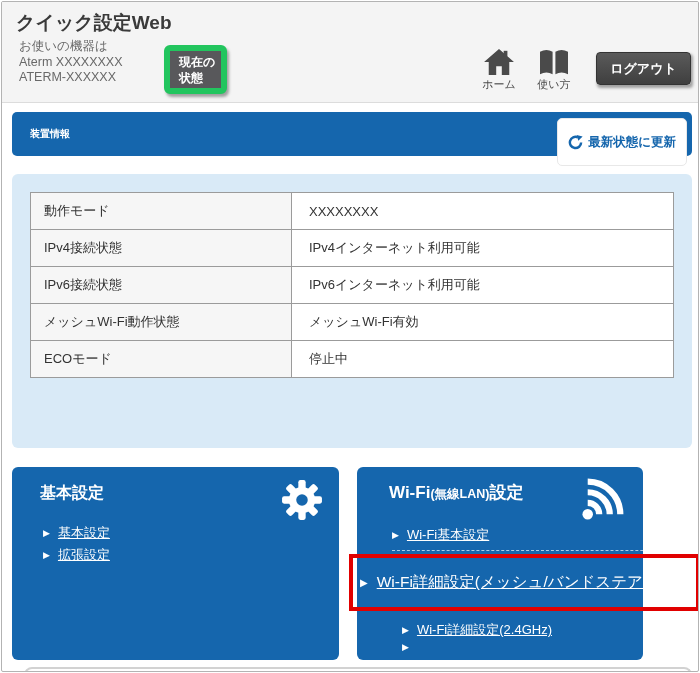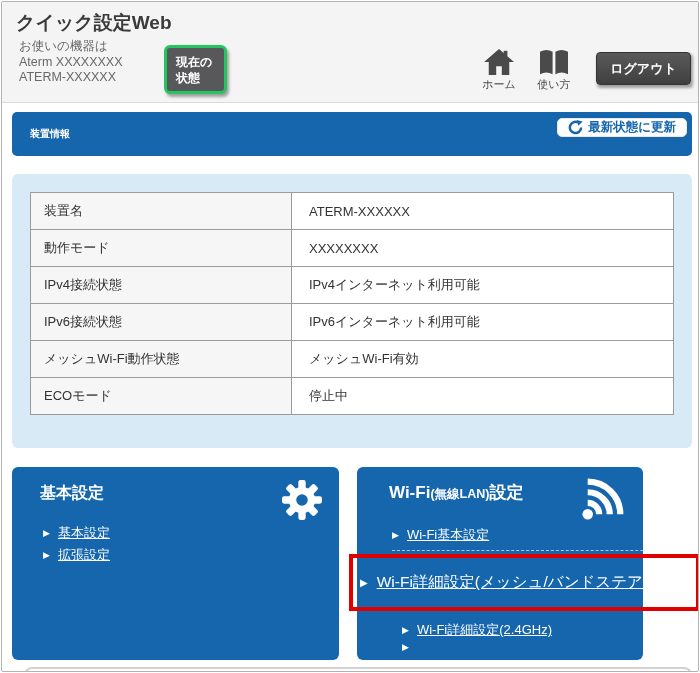--- a/index.html
+++ b/index.html
@@ -11,21 +11,21 @@
   }
   
   .app-header{
     position:absolute; left:0; top:0; width:100%; height:101px;
     background:#f4f4f4; border-bottom:1px solid #dcdcdc;text-decoration:underline;
   }
   .app-title{ position:absolute; left:14px; top:8px; font-size:19px; font-weight:bold; color:#3a3a3a; }
   .device-info{ position:absolute; left:17px; top:37px; font-size:12.5px; color:#686868; line-height:15.5px; }
   .status-btn{
     position:absolute; left:162px; top:43px; width:63px; height:49px;
-    background:#58585b; border:3px solid #22c55e; border-radius:6px;
+    background:#58585b; border:6px solid #22c55e; border-radius:6px;
     box-shadow:2px 3px 3px rgba(0,0,0,.35);
     color:#fff; font-weight:bold; font-size:12px; line-height:16px;
     text-align:left; padding-left:9px; cursor:pointer;
     font-family:inherit;
   }
   .nav-item{
     position:absolute; top:46px; width:46px; text-align:center; cursor:pointer; color:#4a4a4a;
   }
   .nav-item .nav-icon{ display:block; margin:0 auto; }
   .nav-item .nav-label{ display:block; font-size:11px; margin-top:1px; color:#4a4a4a; }
@@ -42,21 +42,21 @@
   
   .section-bar{
     position:absolute; left:10px; top:110px; width:680px; height:44px;
     background:#1566ad; border-radius:5px;
   }
   .section-bar .bar-title{
     position:absolute; left:18px; top:0; line-height:44px;
     color:#fff; font-size:10px; font-weight:bold;
   }
   .refresh-btn{
-    position:absolute; right:5px; top:6px; height:19px;
+    position:absolute; right:5px; top:6px; height:48px;
     background:#fff; border:1px solid #e8e8e8; border-radius:5px;
     color:#1566ad; font-size:12.5px; font-weight:bold;
     padding:8px 10px; cursor:pointer; display:flex; align-items:center; gap:5px;
     font-family:inherit;
   }
   
   .info-box{
     position:absolute; left:10px; top:172px; width:680px; height:274px;
     background:#d9eaf7; border-radius:6px;
   }
@@ -157,24 +157,20 @@
         <path d="M14 8 A6 6 0 1 1 10.5 2.5" stroke="#1566ad" stroke-width="2.6" fill="none"></path>
         <polygon points="9.2,0 15.6,1.6 11,6" fill="#1566ad"></polygon>
       </svg>
       <span>最新状態に更新</span>
     </button>
   </div>
 
   <div class="info-box">
     <table class="device-table">
       <tbody>
-        <tr>
-          <th>装置名</th>
-          <td>ATERM-XXXXXX</td>
-        </tr>
         <tr>
           <th>動作モード</th>
           <td>XXXXXXXX</td>
         </tr>
         <tr>
           <th>IPv4接続状態</th>
           <td>IPv4インターネット利用可能</td>
         </tr>
         <tr>
           <th>IPv6接続状態</th>

